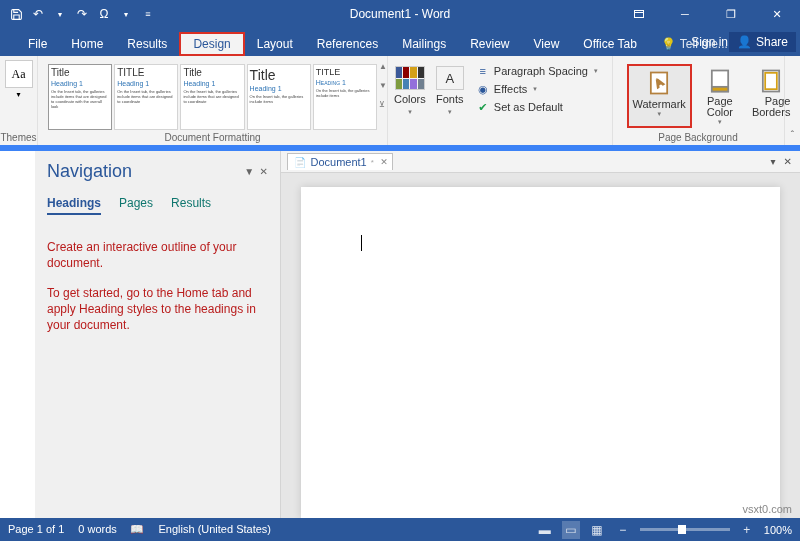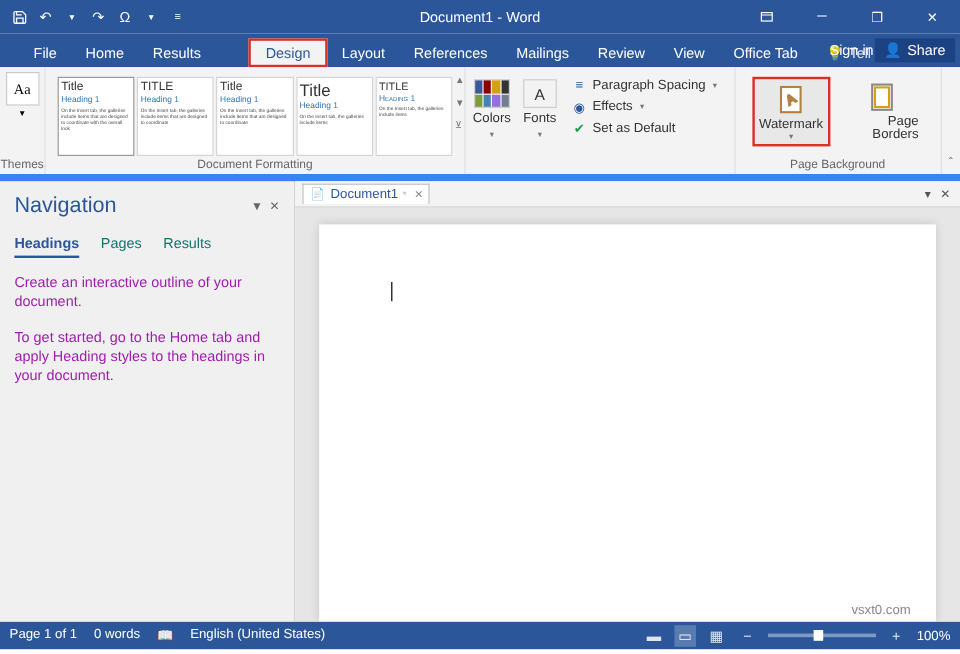--- a/index.html
+++ b/index.html
@@ -5,21 +5,21 @@
 * { margin:0; padding:0; box-sizing:border-box; font-family:"Segoe UI",Arial,sans-serif; }
 body { width:800px; height:545px; background:#fff; overflow:hidden; font-size:11px; }
 .titlebar { height:28px; background:#2B579A; color:#fff; display:flex; align-items:center; position:relative; }
 .qat { display:flex; align-items:center; gap:2px; padding-left:6px; }
 .qat-ico { width:20px; height:20px; display:flex; align-items:center; justify-content:center; color:#fff; font-size:12px; }
 .title { position:absolute; left:50%; transform:translateX(-50%); font-size:12px; }
 .win-controls { position:absolute; right:0; display:flex; }
 .win-btn { width:46px; height:28px; display:flex; align-items:center; justify-content:center; color:#fff; font-size:11px; }
 .menubar { height:28px; background:#2B579A; display:flex; align-items:center; color:#fff; position:relative;padding-left:16px; }
 .menu-item { padding:0 12px; height:24px; display:flex; align-items:center; font-size:12px; margin-top:4px; }
-.menu-item.active { background:#F3F3F3; color:#2B579A; border:2px solid #D93025; position:relative; top:0;margin-left:28px; }
+.menu-item.active { background:#F3F3F3; color:#2B579A; border:2px solid #D93025; position:relative; top:0; }
 .signin { position:absolute; right:72px; font-size:12px; }
 .share-btn { position:absolute; right:4px; background:#1D4283; padding:3px 8px; display:flex; align-items:center; gap:4px; font-size:12px; }
 .ribbon { height:95px; background:#F3F3F3; border-bottom:6px solid #3b82f6; display:flex; position:relative; }
 .rib-sec { border-right:1px solid #E1E1E1; padding:4px 6px; display:flex; flex-direction:column; position:relative; }
 .rib-label { position:absolute; bottom:2px; left:50%; transform:translateX(-50%); color:#666; font-size:10px; white-space:nowrap; }
 .themes { width:38px; align-items:center; justify-content:start; }
 .themes-box { width:28px; height:28px; border:1px solid #ccc; background:#fff; display:flex; align-items:center; justify-content:center; font-size:12px; }
 .styleset { display:flex; gap:2px; padding:4px; }
 .ss-item { width:65px; height:66px; background:#fff; border:1px solid #D4D4D4; padding:2px; font-size:6px; overflow:hidden; }
 .ss-item.sel { border:1px solid #999; }
@@ -35,45 +35,45 @@
 .color-sw span:nth-child(7){background:#9370DB;} .color-sw span:nth-child(8){background:#708090;}
 .font-sw { width:28px; height:24px; border:1px solid #ccc; display:flex; align-items:center; justify-content:center; font-size:13px; }
 .fmt-col { display:flex; flex-direction:column; gap:4px; padding:4px 8px; font-size:11px; color:#333; }
 .fmt-row { display:flex; align-items:center; gap:4px; }
 .ico-s { width:14px; height:14px; display:flex; align-items:center; justify-content:center; }
 .bg-sec { display:flex; gap:8px; padding:4px 8px; }
 .bg-item { display:flex; flex-direction:column; align-items:center; font-size:11px; color:#333; padding:2px 4px; }
 .bg-item.hl { border:2px solid #D93025; background:#E8E8E8; }
 .bg-ico { width:32px; height:30px; display:flex; align-items:center; justify-content:center; }
 .collapse { position:absolute; right:6px; bottom:4px; color:#666; font-size:10px; }
-.workspace { display:flex; height:367px; }
+.workspace { display:flex; height:367px;padding-left:35px; }
 .nav-pane { width:246px; background:#F0F0F0; border-right:1px solid #D4D4D4; padding:10px 12px; }
 .nav-title { font-size:18px; color:#2B579A; font-weight:300; display:flex; justify-content:space-between; align-items:center; }
 .nav-ctrl { font-size:10px; color:#666; }
 .search-box { margin-top:10px; height:26px; border:1px solid #C0C0C0; background:#fff; display:flex; align-items:center; padding:0 6px; justify-content:space-between; color:#888; font-size:12px; }
 .nav-tabs { display:flex; gap:18px; margin-top:14px; font-size:12px; }
 .nav-tab { color:#0f766e; }
 .nav-tab.active { color:#2B579A; font-weight:600; border-bottom:2px solid #2B579A; padding-bottom:3px; }
-.nav-body { margin-top:12px; font-size:12px; color:#a21caf; line-height:16px; }
+.nav-body { margin-top:24px; font-size:12px; color:#b91c1c; line-height:16px; }
 .nav-body p { margin-bottom:14px; }
 .doc-area { flex:1; background:#E6E6E6; display:flex; flex-direction:column; }
 .doc-tabs { height:22px; background:#F3F3F3; display:flex; align-items:center; padding-left:6px; position:relative; border-bottom:1px solid #D4D4D4;}
 .doc-tab { background:#fff; border:1px solid #C0C0C0; border-bottom:none; padding:2px 18px 2px 6px; font-size:11px; color:#2B579A; display:flex; align-items:center; gap:4px; position:relative; }
 .doc-tab-close { position:absolute; right:4px; color:#888; font-size:9px; }
 .doc-ctrl { position:absolute; right:8px; font-size:10px; color:#555; display:flex; gap:8px; }
 .page-wrap { flex:1; overflow:hidden; padding:14px 20px 0 20px; }
 .page { background:#fff; width:100%; height:100%; box-shadow:0 0 8px rgba(0,0,0,.15); padding:48px 60px; }
 .cursor { width:1px; height:16px; background:#000; }
 .statusbar { height:23px; background:#2B579A; color:#fff; display:flex; align-items:center; font-size:11px; padding:0 8px; justify-content:space-between;gap:44px; }
 .sb-left { display:flex; gap:14px; }
 .sb-right { display:flex; align-items:center; gap:8px; }
 .sb-ico { width:18px; height:18px; display:flex; align-items:center; justify-content:center; opacity:.85; font-size:12px; }
 .zoom-slider { width:90px; height:3px; background:rgba(255,255,255,.4); position:relative; }
 .zoom-thumb { position:absolute; top:-3px; left:38px; width:8px; height:9px; background:#fff; }
-.watermark-txt { position:absolute; right:41px; bottom:30px; font-size:11px; color:#888; }
+.watermark-txt { position:absolute; right:8px; bottom:30px; font-size:11px; color:#888; }
 svg { display:block; }
 </style>
 </head>
 <body>
 
 <div class="titlebar">
   <div class="qat">
     <span class="qat-ico">
         <svg width="13" height="13" viewBox="0 0 24 24" fill="none" stroke="#fff" stroke-width="2">
           <path d="M19 21H5a2 2 0 0 1-2-2V5a2 2 0 0 1 2-2h11l5 5v11a2 2 0 0 1-2 2z"></path>
@@ -216,20 +216,30 @@
             <svg width="28" height="28" viewBox="0 0 24 24" fill="none" stroke="#B4813E" stroke-width="1.5">
               <rect x="5" y="3" width="14" height="18" fill="#fff"></rect>
               <text x="12" y="15" font-size="9" fill="#C8A56B" text-anchor="middle" transform="rotate(-30 12 12)">A</text>
             </svg>
           </div>
         <span>Watermark</span>
         <span style="font-size:7px;color:#777;">▾</span>
       </div>
       <div class="bg-item">
         <div class="bg-ico">
+            <svg width="28" height="28" viewBox="0 0 24 24" fill="none" stroke="#888" stroke-width="1.5">
+              <rect x="5" y="3" width="14" height="18" fill="#fff"></rect>
+              <rect x="5" y="17" width="14" height="4" fill="#D4A017"></rect>
+            </svg>
+          </div>
+        <span style="text-align:center;line-height:11px;">Page Color</span>
+        <span style="font-size:7px;color:#777;">▾</span>
+      </div>
+      <div class="bg-item">
+        <div class="bg-ico">
             <svg width="28" height="28" viewBox="0 0 24 24" fill="none" stroke="#D4A017" stroke-width="1.5">
               <rect x="5" y="3" width="14" height="18" fill="#fff" stroke="#888"></rect>
               <rect x="7" y="5" width="10" height="14" stroke="#D4A017"></rect>
             </svg>
           </div>
         <span style="text-align:right;line-height:11px;">Page Borders</span>
       </div>
     </div>
     <div class="rib-label">Page Background</div>
   </div>

